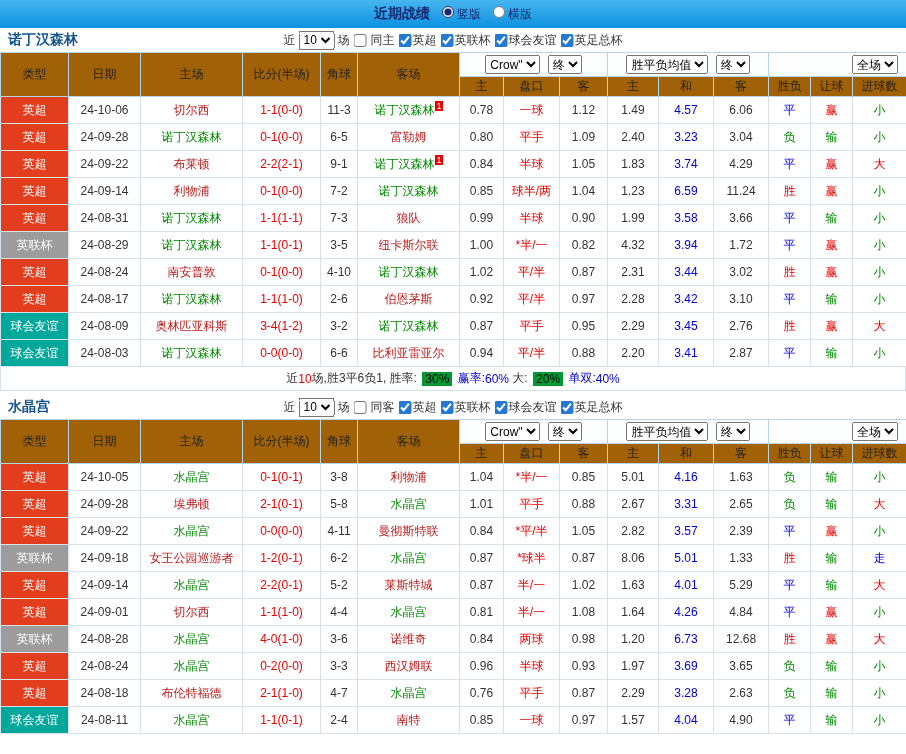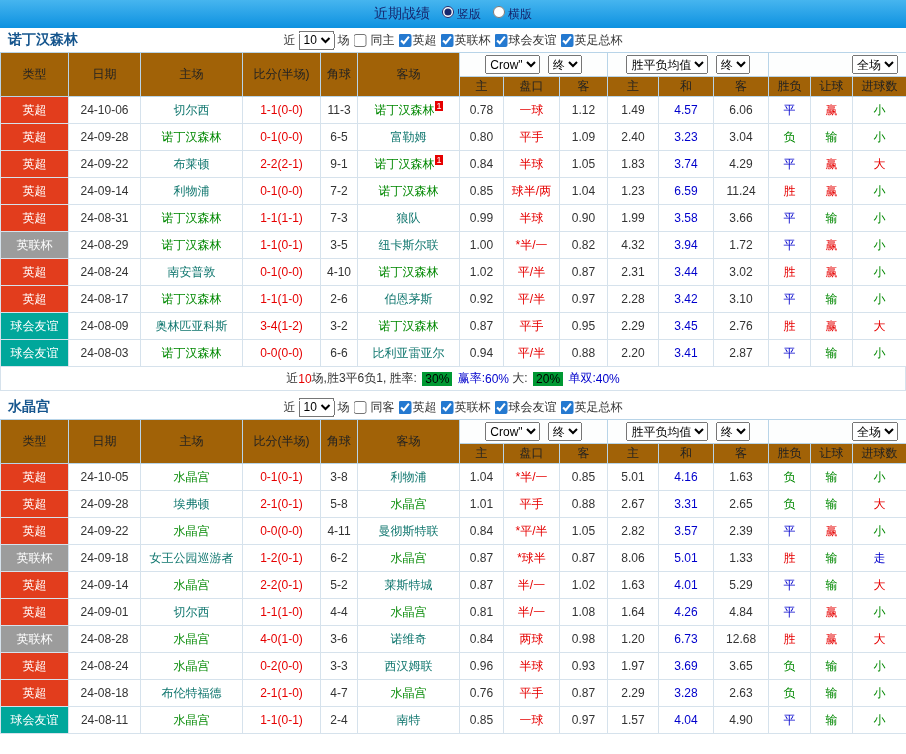--- a/index.html
+++ b/index.html
@@ -1,38 +1,38 @@
 <!DOCTYPE html>
 <html><head>
 <meta charset="utf-8">
 <style>
   *{box-sizing:border-box;margin:0;padding:0}
   body{width:906px;font-family:"Liberation Sans",sans-serif;background:#fff;font-size:12px;color:#333}
   .topbar{height:28px;background:linear-gradient(#46b5ef,#0d91e0);display:flex;align-items:center;justify-content:center;gap:12px}
-  .tb-title{color:#16276e;font-weight:normal;font-size:14px}
+  .tb-title{color:#16276e;font-weight:bold;font-size:14px}
   .tb-radio{display:flex;align-items:flex-start;gap:3px;color:#16276e;font-size:12px;cursor:pointer}
   .tb-radio input{accent-color:#16276e;margin:0;width:12px;height:12px}
   section{position:relative}
   .secbar{position:relative;height:24px;display:flex;align-items:center;background:#fff}
   .team{padding-left:8px;color:#15558d;font-weight:bold;font-size:14px}
   .filters{position:absolute;left:50%;transform:translateX(-50%);display:flex;align-items:center;gap:3px;font-size:12px;white-space:nowrap}
   .filters select{font-size:12px;height:19px}
   .filters input[type=checkbox]{accent-color:#2479d0;width:13px;height:13px;margin:0 1px}
   .filters label{display:flex;align-items:center;cursor:pointer}
   table{width:906px;border-collapse:collapse;table-layout:fixed;font-size:12px;text-align:center}
   th{background:#a16207;border:1px solid #b8d4e8;font-weight:normal;color:#222;height:18px;padding:1px}
   th.selrow{background:#fdfefe;height:24px}
   th.selrow select{font-size:12px;height:19px;margin:0 2px}
   th.selrow.right{text-align:right;padding-right:6px}
   td{border:1px solid #d6e2ec;height:27px;padding:0 1px;overflow:hidden;white-space:nowrap}
   .c-type{color:#fff}
   .lg-epl{background:#e23d1d}
   .lg-lc{background:#9c9c9c}
   .lg-fr{background:#00a79b}
-  .c-team{color:#0f766e}
+  .c-team{color:#b91c1c}
   .c-team.focus{color:#088800;color:#008800}
   .c-score{color:#e60000}
   .c-hcap{color:#e60000}
   .mid{color:#0000cc}
   .t-red{color:#e60000}
   .t-green{color:#008800}
   .t-blue{color:#0000cc}
   .rank{background:#e60000;color:#fff;font-size:9px;line-height:10px;display:inline-block;padding:0 1px;vertical-align:super;margin-left:1px}
   .stats{height:24px;display:flex;align-items:center;justify-content:center;font-size:12px;border:1px solid #d6e2ec;border-top:none;white-space:pre}
   .badge-green{background:#009933;color:#000000;padding:0 3px;margin:0 2px}

